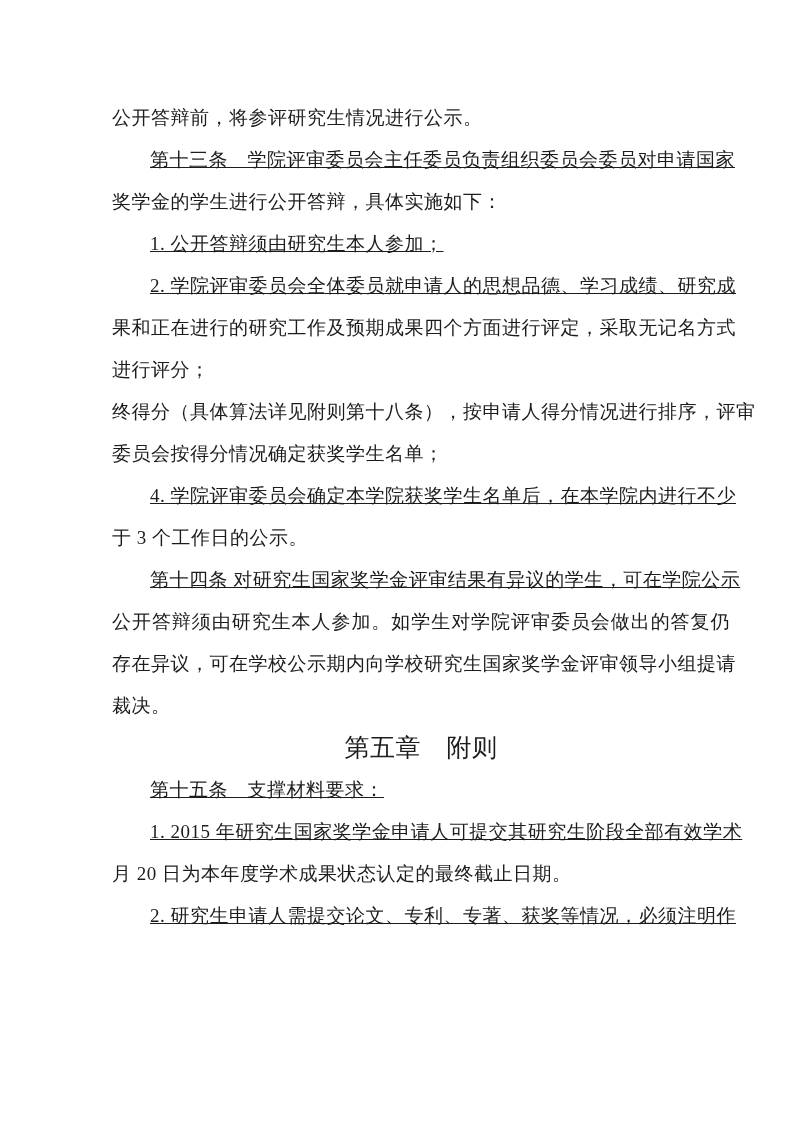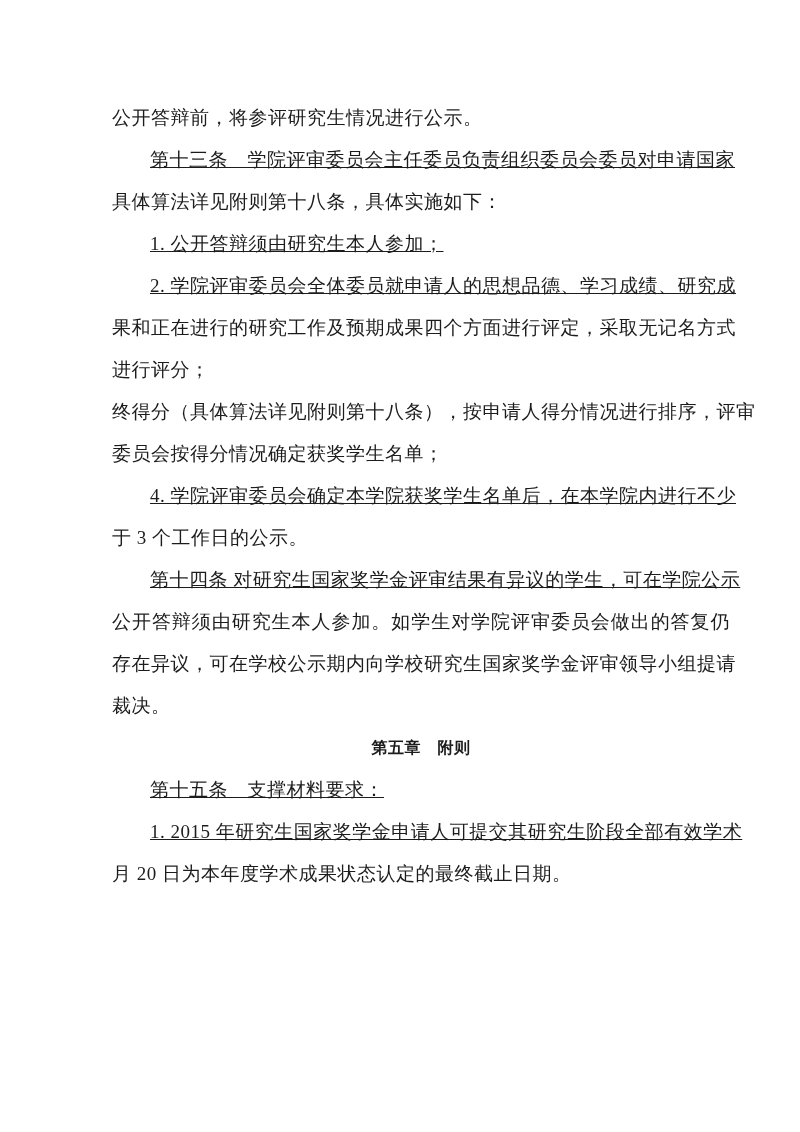--- a/index.html
+++ b/index.html
@@ -36,40 +36,40 @@
       text-align-last: left;
     }
     .ln.ind {
       text-indent: 2em;
       text-decoration: underline;
     }
     .chapter {
       height: 42px;
       line-height: 42px;
       margin: 0;
-      font-size: 16px;
-      font-weight: 700;
+      font-size: 25px;
+      font-weight: 400;
       text-align: right;
       text-align-last: center;
       white-space: nowrap;
     }
   </style>
 </head>
 <body>
 
 <div class="page">
   <div class="text-block">
 
     <div>
       <div class="ln end">公开答辩前，将参评研究生情况进行公示。</div>
     </div>
 
     <div>
       <div class="ln ind">第十三条　学院评审委员会主任委员负责组织委员会委员对申请国家</div>
-      <div class="ln end">具体算法详见附则第十八条，具体实施如下：</div>
+      <div class="ln end">奖学金的学生进行公开答辩，具体实施如下：</div>
     </div>
 
     <div>
       <div class="ln ind end">1. 公开答辩须由研究生本人参加；</div>
     </div>
 
     <div>
       <div class="ln ind">2. 学院评审委员会全体委员就申请人的思想品德、学习成绩、研究成</div>
       <div class="ln">果和正在进行的研究工作及预期成果四个方面进行评定，采取无记名方式</div>
       <div class="ln end">进行评分；</div>
@@ -96,15 +96,18 @@
 
     <div>
       <div class="ln ind end">第十五条　支撑材料要求：</div>
     </div>
 
     <div>
       <div class="ln ind">1. 2015 年研究生国家奖学金申请人可提交其研究生阶段全部有效学术</div>
       <div class="ln end">月 20 日为本年度学术成果状态认定的最终截止日期。</div>
     </div>
 
+    <div>
+      <div class="ln ind">2. 研究生申请人需提交论文、专利、专著、获奖等情况，必须注明作</div>
+    </div>
 
   </div>
 </div>
 
 </body></html>

